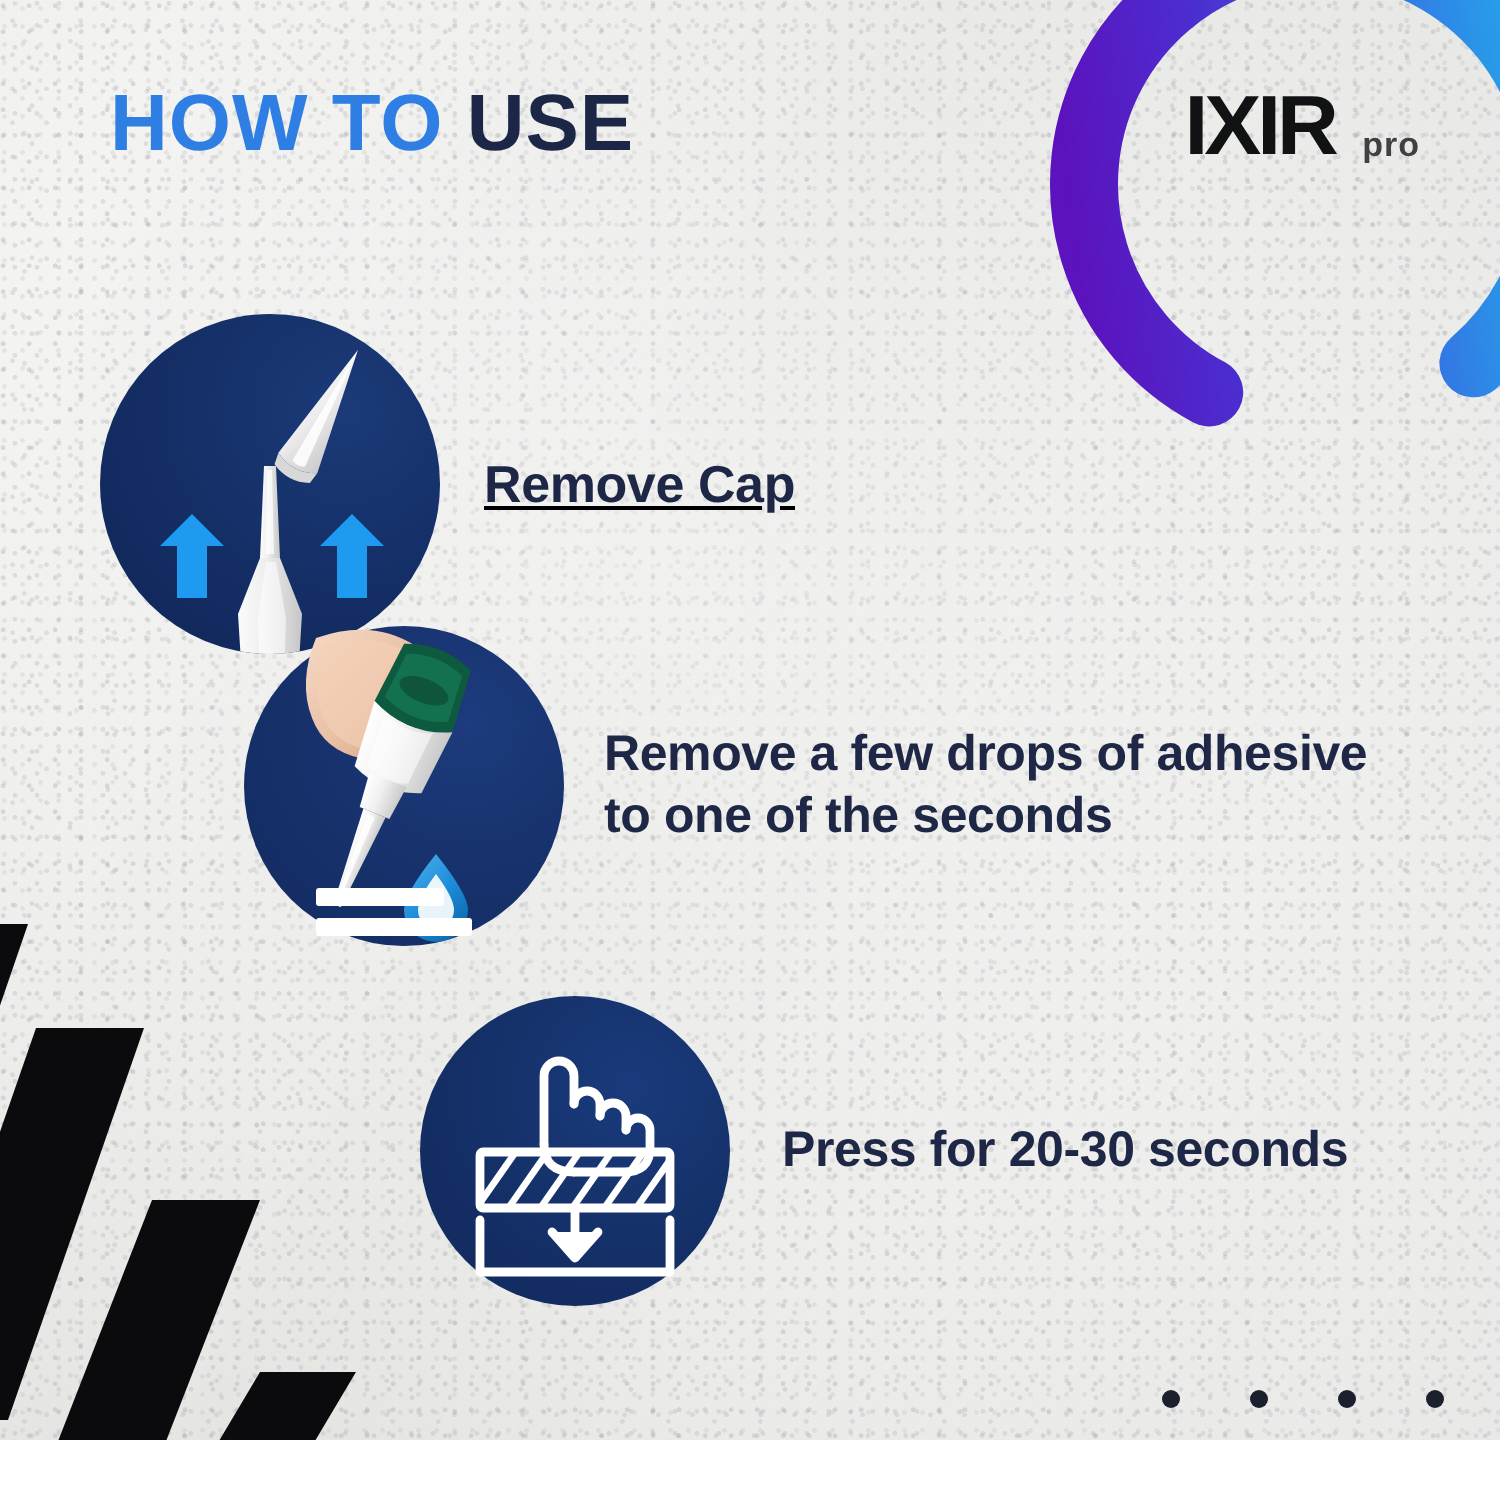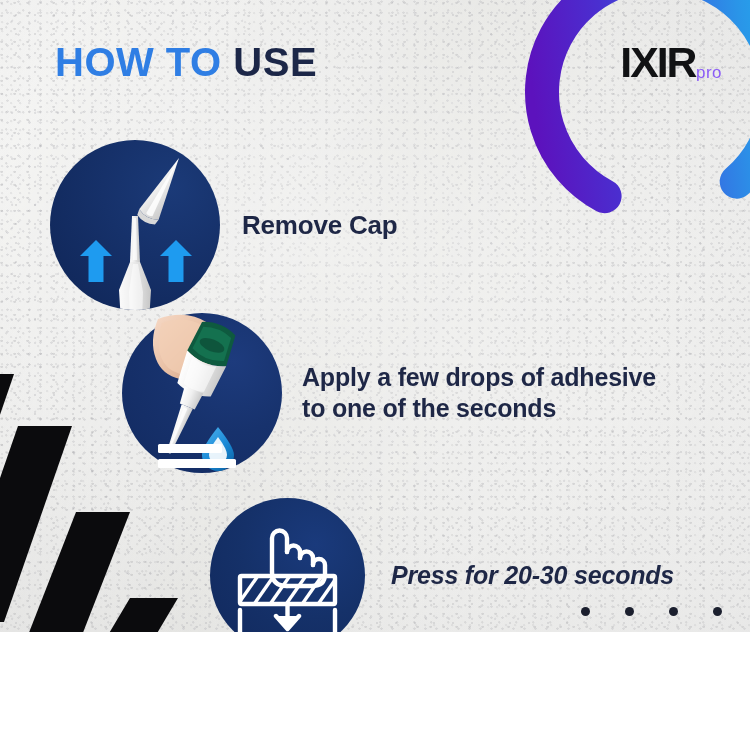--- a/index.html
+++ b/index.html
@@ -3,21 +3,21 @@
 <meta charset="utf-8">
 <style>
   * { margin:0; padding:0; box-sizing:border-box; }
   html, body {
     width:750px; height:750px;
     font-family:"Liberation Sans", sans-serif;
     overflow:hidden;
   }
   #poster {
     position:relative;
-    width:750px; height:632px;
+    width:750px; height:720px;
     background:#ececea;
     overflow:hidden;
   }
   
   #grain {
     position:absolute; inset:0;
     background-image:
       radial-gradient(circle at 12% 22%, rgba(150,150,155,.30) 0 1px, transparent 1.4px),
       radial-gradient(circle at 37% 61%, rgba(160,160,165,.26) 0 1px, transparent 1.4px),
       radial-gradient(circle at 68% 15%, rgba(140,140,150,.22) 0 1px, transparent 1.4px),
@@ -45,63 +45,63 @@
   #title {
     position:absolute; left:55px; top:40px;
     font-size:40px; font-weight:800; letter-spacing:.5px;
     font-family:"Liberation Sans", sans-serif;
     white-space:nowrap;
   }
   #title .b { color:#2f7ee4; }
   #title .d { color:#1c2748; }
 
   #logo {
-    position:absolute; right:28px; top:42px;
+    position:absolute; right:40px; top:42px;
     display:flex; align-items:flex-end; line-height:1;
   }
   #logo .mark {
     font-size:42px; font-weight:900; color:#111214;
     letter-spacing:-2px; font-family:"Liberation Sans", sans-serif;
     transform:scaleX(1.02);
   }
   #logo .pro {
-    font-size:17px; font-weight:400; color:#8b5cf6;
-    letter-spacing:.5px; margin-left:1px; margin-bottom:3px;
+    font-size:17px; font-weight:700; color:#404040;
+    letter-spacing:.5px; margin-left:14px; margin-bottom:3px;
     font-family:"Liberation Sans", sans-serif;
   }
 
   
   .step { position:absolute; display:flex; align-items:center; }
   .circle {
     border-radius:50%;
     flex:0 0 auto;
     position:relative;
     overflow:visible;
     background:radial-gradient(circle at 72% 28%, #1b3a78 0%, #16316a 40%, #0f2556 100%);
   }
   .step-text {
     color:#1e2746;
     font-weight:700;
     font-family:"Liberation Sans", sans-serif;
     line-height:1.26;
     letter-spacing:-.2px;
   }
 
-  #step1 { left:50px; top:140px; }
+  #step1 { left:50px; top:157px;text-decoration:underline; }
   #step1 .circle { width:170px; height:170px; }
   #step1 .step-text { font-size:26px; margin-left:22px; }
 
   #step2 { left:122px; top:313px; }
   #step2 .circle {
     width:160px; height:160px;
     background:radial-gradient(circle at 70% 30%, #1d3b7d 0%, #17326d 45%, #122a60 100%);
   }
   #step2 .step-text { font-size:25px; margin-left:20px; white-space:nowrap; }
 
-  #step3 { left:210px; top:498px;font-style:italic; }
+  #step3 { left:210px; top:498px; }
   #step3 .circle {
     width:155px; height:155px;
     background:radial-gradient(circle at 68% 30%, #1a3a7c 0%, #153169 48%, #11285c 100%);
   }
   #step3 .step-text { font-size:25px; margin-left:26px; white-space:nowrap; }
 
   
   #dots {
     position:absolute; right:28px; bottom:16px;
     display:flex; gap:35px; align-items:center;
@@ -242,21 +242,21 @@
 
           <path d="M96 114 Q112 134 112 142 A16 16 0 0 1 80 142 Q80 134 96 114 Z" fill="url(#dropG)"></path>
           <path d="M96 124 Q105 136 105 142 A9 9 0 0 1 87 142 Q87 136 96 124 Z" fill="#ffffff" opacity=".9"></path>
 
           <rect x="36" y="131" width="64" height="9" rx="1.5" fill="#ffffff"></rect>
           <rect x="36" y="146" width="78" height="9" rx="1.5" fill="#ffffff"></rect>
         </g>
       </svg>
     </div>
     <div class="step-text">
-      <div>Apply a few drops of adhesive</div>
+      <div>Remove a few drops of adhesive</div>
       <div>to one of the seconds</div>
     </div>
   </div>
 
   <div class="step" id="step3">
     <div class="circle">
       <svg width="155" height="155" viewBox="0 0 155 155">
         <defs>
           <clipPath id="hatchClip">
             <rect x="30" y="78" width="95" height="28" rx="2"></rect>

